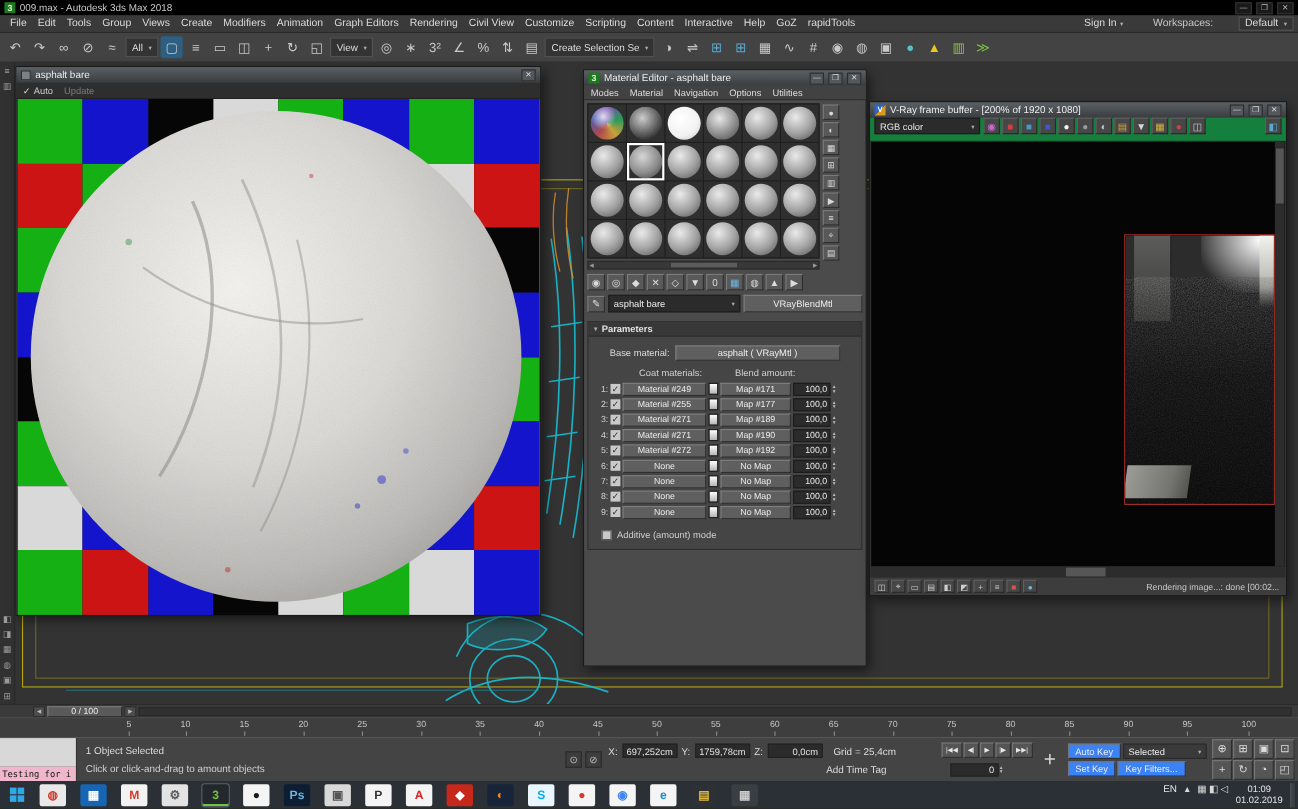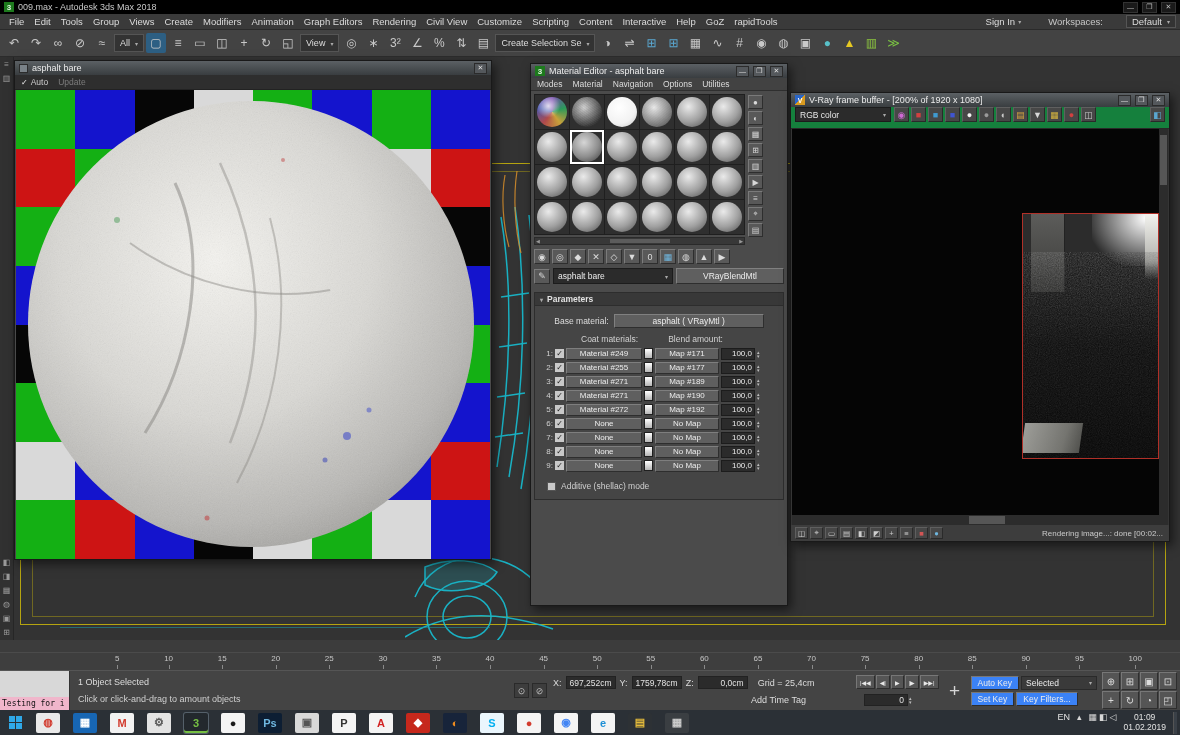--- a/index.html
+++ b/index.html
@@ -744,21 +744,21 @@
      <span class="map-btn">No Map</span>
      <span class="amount">100,0</span>
      <span class="spin">
                   <i>▴</i>
                   <i>▾</i>
                 </span>
    </div>
             </div>
           <div class="additive-row">
             <span class="chk"></span>
-            <span>Additive (shellac) mode</span>
+            <span>Additive (amount) mode</span>
           </div>
         </div>
       </div>
     </div>
   </div>
 
   <div class="float" id="vfb-win">
     <div class="ftitle">
       <span class="vfb-badge">V</span>
       <span>V-Ray frame buffer - [200% of 1920 x 1080]</span>
@@ -821,20 +821,26 @@
           <span class="vfb-mini">◩</span>
           <span class="vfb-mini">+</span>
           <span class="vfb-mini">≡</span>
           <span class="vfb-mini" style="color:#d25555">■</span>
           <span class="vfb-mini" style="color:#6fb7e0">●</span>
         </span>
       <span class="vfb-status-text">Rendering image...: done [00:02...</span>
     </div>
   </div>
 
+  <div class="time-slider">
+    <span class="ts-btn">◀</span>
+    <span class="ts-thumb">0 / 100</span>
+    <span class="ts-btn">▶</span>
+    <span class="ts-track"></span>
+  </div>
   <div class="ruler">
     <div id="ruler-ticks" class="ruler-ticks">
         <span class="tick">5</span>
         <span class="tick">10</span>
         <span class="tick">15</span>
         <span class="tick">20</span>
         <span class="tick">25</span>
         <span class="tick">30</span>
         <span class="tick">35</span>
         <span class="tick">40</span>

